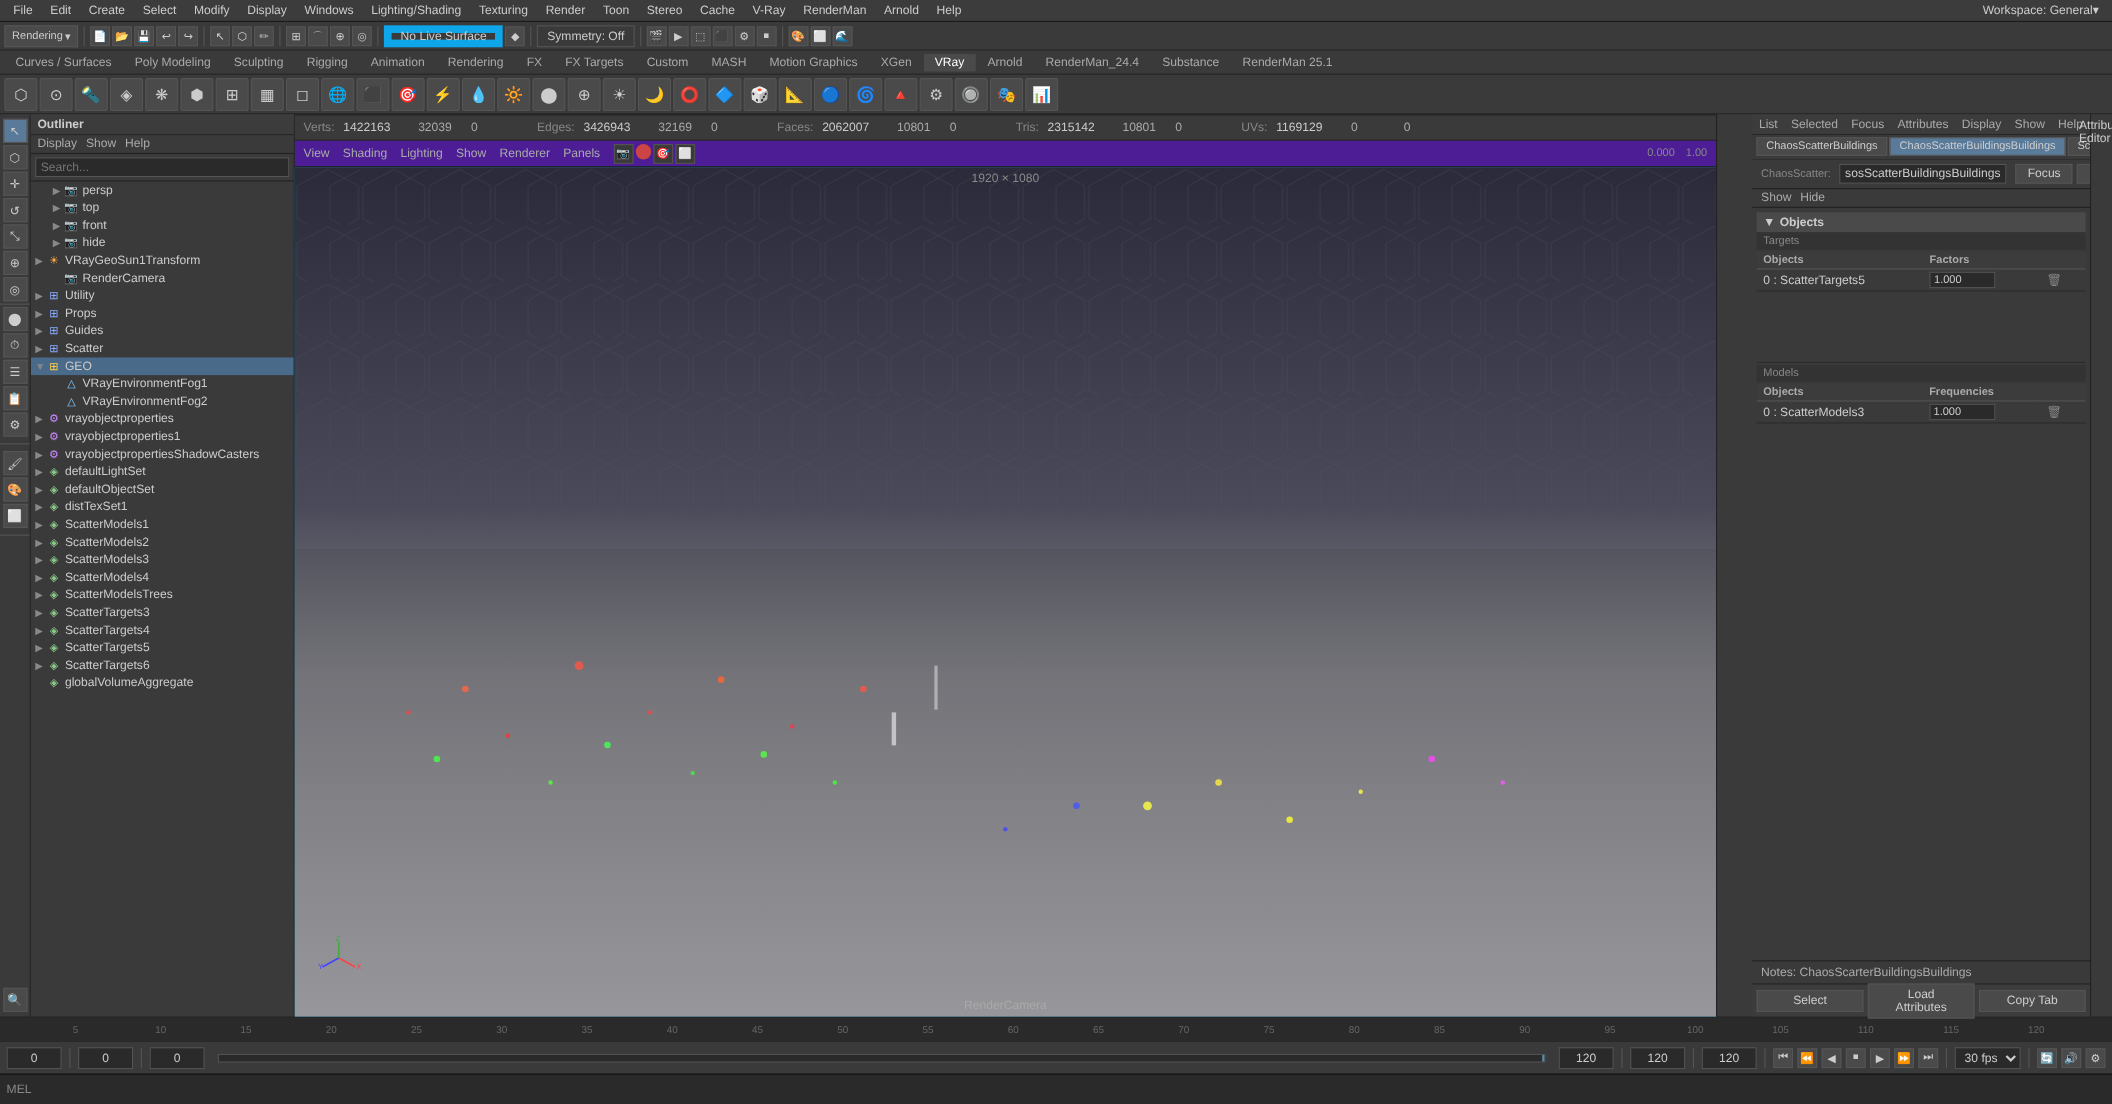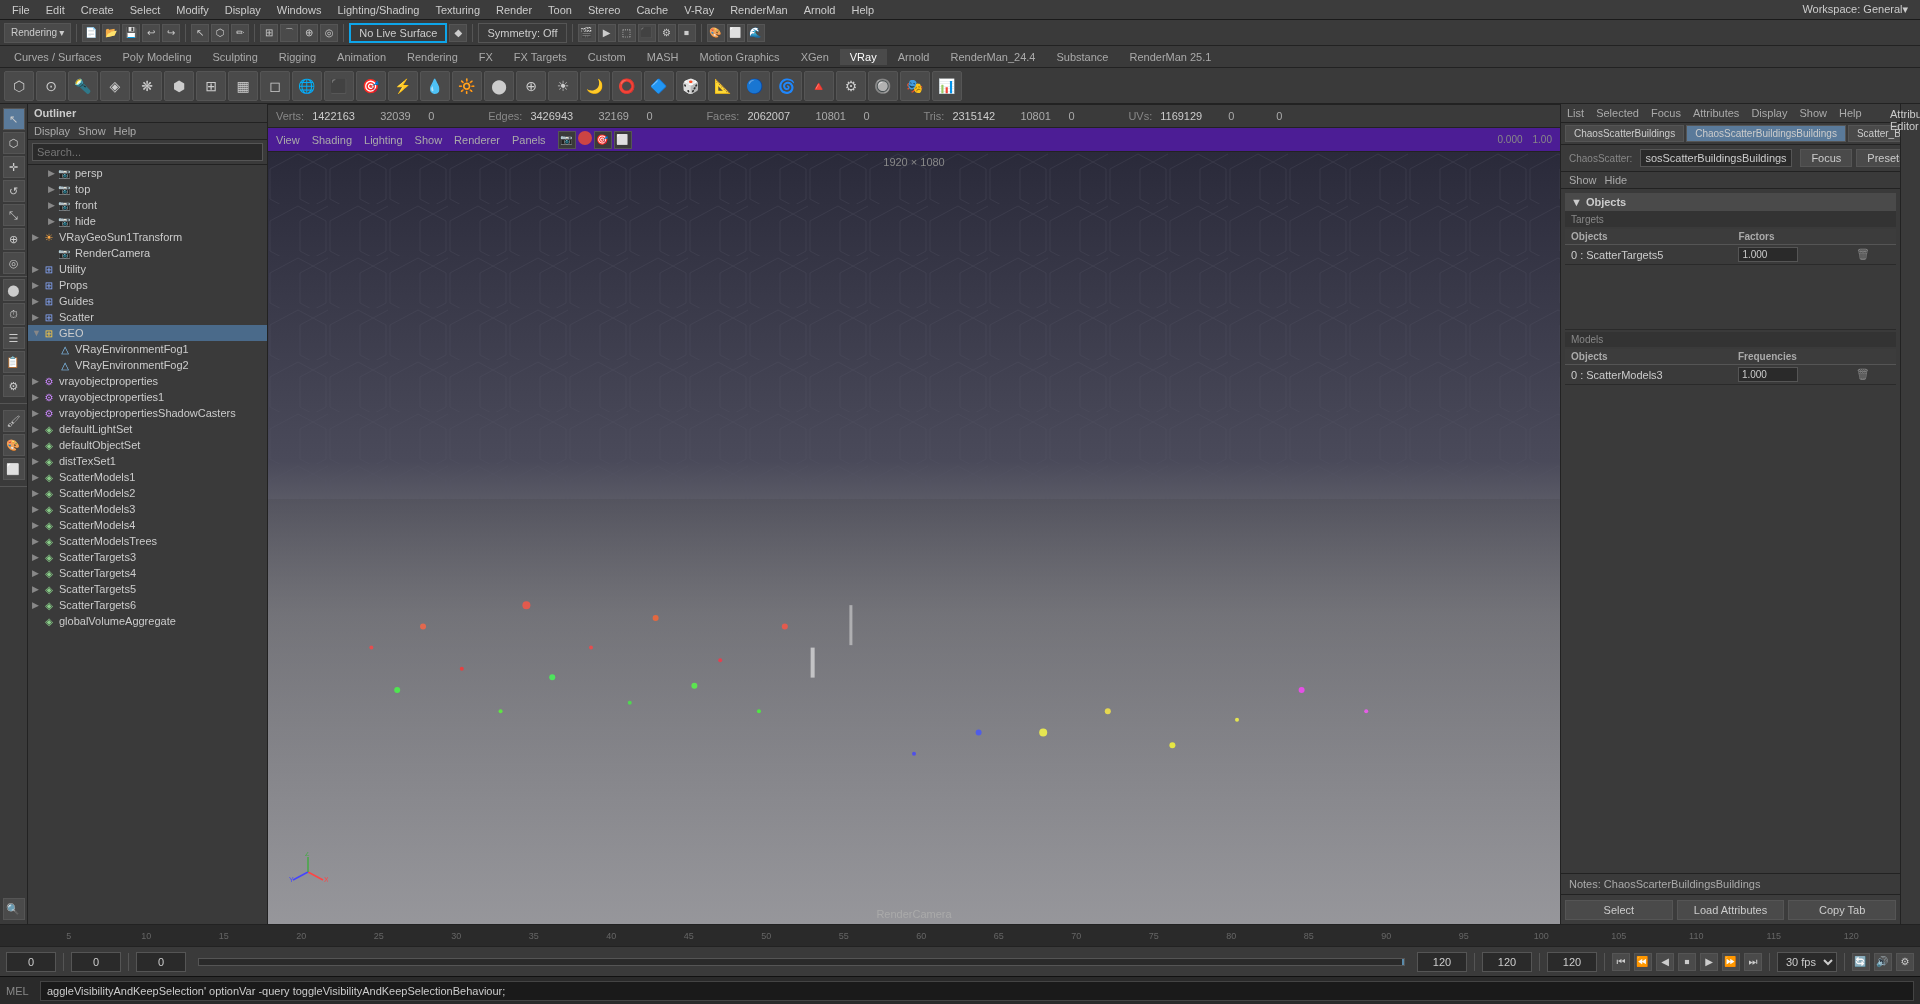--- a/index.html
+++ b/index.html
@@ -8,21 +8,21 @@
     
     #menu-bar { background: #3c3c3c; height: 20px; display: flex; align-items: center; padding: 0 4px; border-bottom: 1px solid #1a1a1a; }
     #menu-bar span { padding: 0 8px; color: #ccc; cursor: pointer; font-size: 11px; }
     .workspace-label { margin-left: auto; color: #ccc; font-size: 11px; padding-right: 8px; }
 
     
     #toolbar1 { background: #3a3a3a; height: 26px; display: flex; align-items: center; padding: 0 4px; gap: 2px; border-bottom: 1px solid #222; }
     .tb-btn { background: #4a4a4a; border: 1px solid #555; color: #ccc; height: 20px; padding: 0 6px; font-size: 10px; cursor: pointer; display: flex; align-items: center; gap: 2px; }
     .tb-sep { width: 1px; background: #555; height: 18px; margin: 0 3px; }
     .tb-icon { width: 18px; height: 18px; background: #4a4a4a; border: 1px solid #555; display: flex; align-items: center; justify-content: center; cursor: pointer; font-size: 10px; color: #ccc; }
-    .no-live-surface { background: #3a3a3a; border: 2px solid #0ea5e9; color: #ccc; padding: 0 8px; height: 20px; font-size: 11px; display: flex; align-items: center; cursor: pointer; }
+    .no-live-surface { background: #3a3a3a; border: 7px solid #0ea5e9; color: #ccc; padding: 0 8px; height: 20px; font-size: 11px; display: flex; align-items: center; cursor: pointer; }
     .symmetry-off { background: #3a3a3a; border: 1px solid #555; color: #ccc; padding: 0 8px; height: 20px; font-size: 11px; display: flex; align-items: center; cursor: pointer; }
 
     
     #shelf-tabs { background: #3a3a3a; height: 22px; display: flex; align-items: center; padding: 0 4px; border-bottom: 1px solid #222; gap: 1px; }
     .shelf-tab { color: #aaa; padding: 2px 10px; font-size: 11px; cursor: pointer; text-align: center; }
     .shelf-tab.active { color: #fff; background: #4a4a4a; }
 
     
     #shelf-icons { background: #3a3a3a; height: 36px; display: flex; align-items: center; padding: 0 4px; gap: 2px; border-bottom: 1px solid #222; }
     .shelf-icon { width: 30px; height: 30px; background: #4a4a4a; border: 1px solid #555; display: flex; align-items: center; justify-content: center; cursor: pointer; font-size: 14px; color: #ccc; border-radius: 2px; }
@@ -57,21 +57,21 @@
     #viewport-canvas { width: 100%; height: 100%; background: linear-gradient(180deg, #2a2a3a 0%, #4a4a5a 40%, #888888 60%, #999999 100%); position: relative; overflow: hidden; }
     .viewport-label { position: absolute; bottom: 4px; left: 50%; transform: translateX(-50%); color: #aaa; font-size: 11px; }
     .viewport-res { position: absolute; top: 4px; left: 50%; transform: translateX(-50%); color: #888; font-size: 11px; }
     #stats-bar { background: #3a3a3a; height: 24px; display: flex; align-items: center; padding: 0 8px; gap: 20px; border-top: 1px solid #222; border-bottom: 1px solid #222; }
     .stat-item { display: flex; gap: 8px; font-size: 11px; color: #aaa; }
     .stat-label { color: #888; }
     .stat-val { color: #ccc; min-width: 60px; }
     .stat-val2 { color: #aaa; min-width: 40px; }
 
     
-    #attr-panel { width: 340px; background: #3a3a3a; border-left: 1px solid #222; display: flex; flex-direction: column; }
+    #attr-panel { width: 340px; background: #3a3a3a; border-left: 1px solid #222; display: flex; flex-direction: column; padding-left: 32px; }
     #attr-panel-tabs { background: #3c3c3c; display: flex; gap: 12px; padding: 3px 6px; border-bottom: 1px solid #222; }
     #attr-panel-tabs span { color: #aaa; font-size: 11px; cursor: pointer; }
     #attr-object-tabs { background: #3a3a3a; display: flex; gap: 2px; padding: 2px 4px; border-bottom: 1px solid #222; overflow-x: auto; }
     .attr-obj-tab { background: #4a4a4a; border: 1px solid #555; color: #ccc; padding: 2px 8px; font-size: 10px; cursor: pointer; white-space: nowrap; }
     .attr-obj-tab.active { background: #5a7a9a; }
     #attr-node-name { padding: 4px 8px; display: flex; align-items: center; gap: 8px; border-bottom: 1px solid #222; }
     .attr-btns { display: flex; gap: 4px; margin-left: auto; }
     .attr-btn { background: #4a4a4a; border: 1px solid #555; color: #ccc; padding: 2px 10px; font-size: 11px; cursor: pointer; }
     #attr-content { flex: 1; overflow-y: auto; padding: 4px; }
     .attr-section { margin-bottom: 4px; }
@@ -724,14 +724,13 @@
     <option>60 fps</option>
   </select>
   <div class="tb-sep"></div>
   <div class="tb-icon">🔄</div>
   <div class="tb-icon">🔊</div>
   <div class="tb-icon">⚙</div>
 </div>
 
 <div id="mel-bar">
   <span>MEL</span>
-  <input type="text" id="mel-input" value="aggleVisibilityAndKeepSelection' optionVar -query toggleVisibilityAndKeepSelectionBehaviour;" style="">
 </div>
 
 </body></html>

